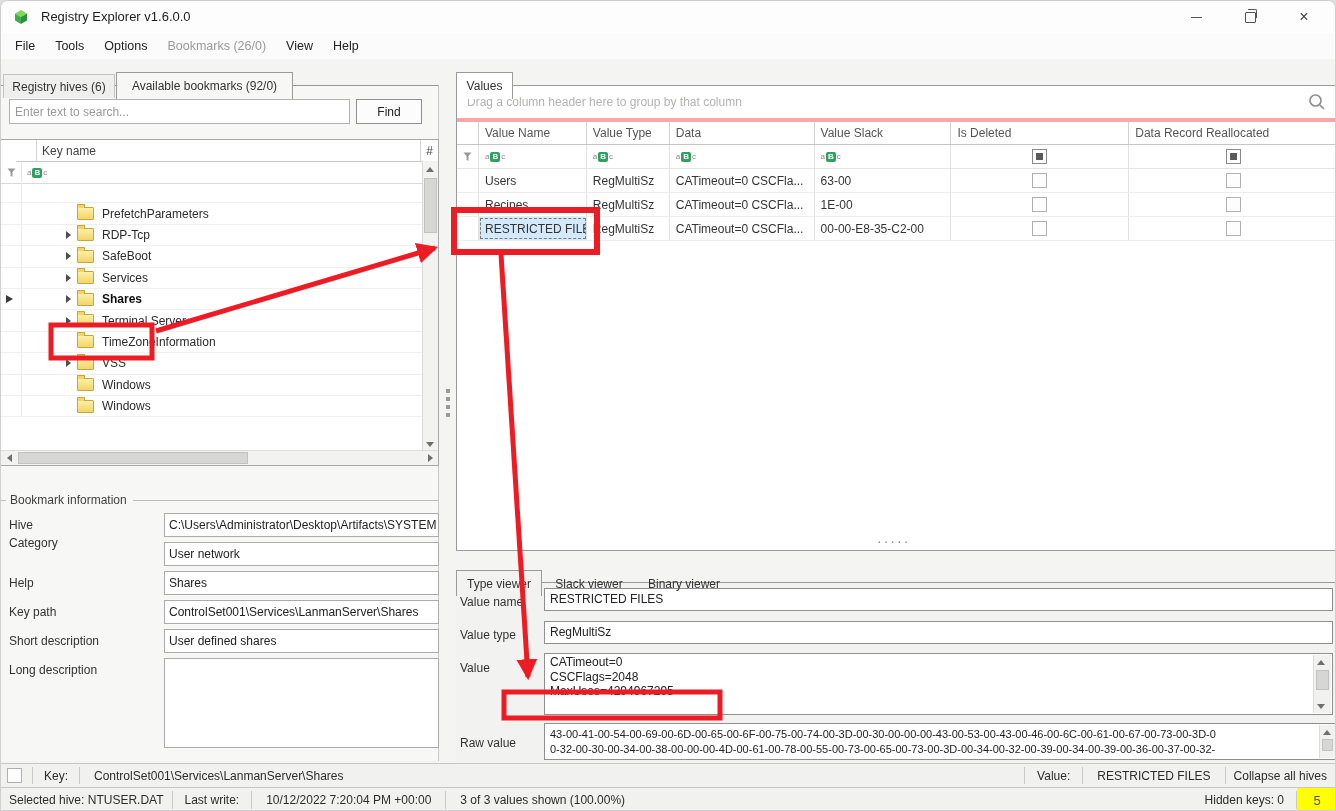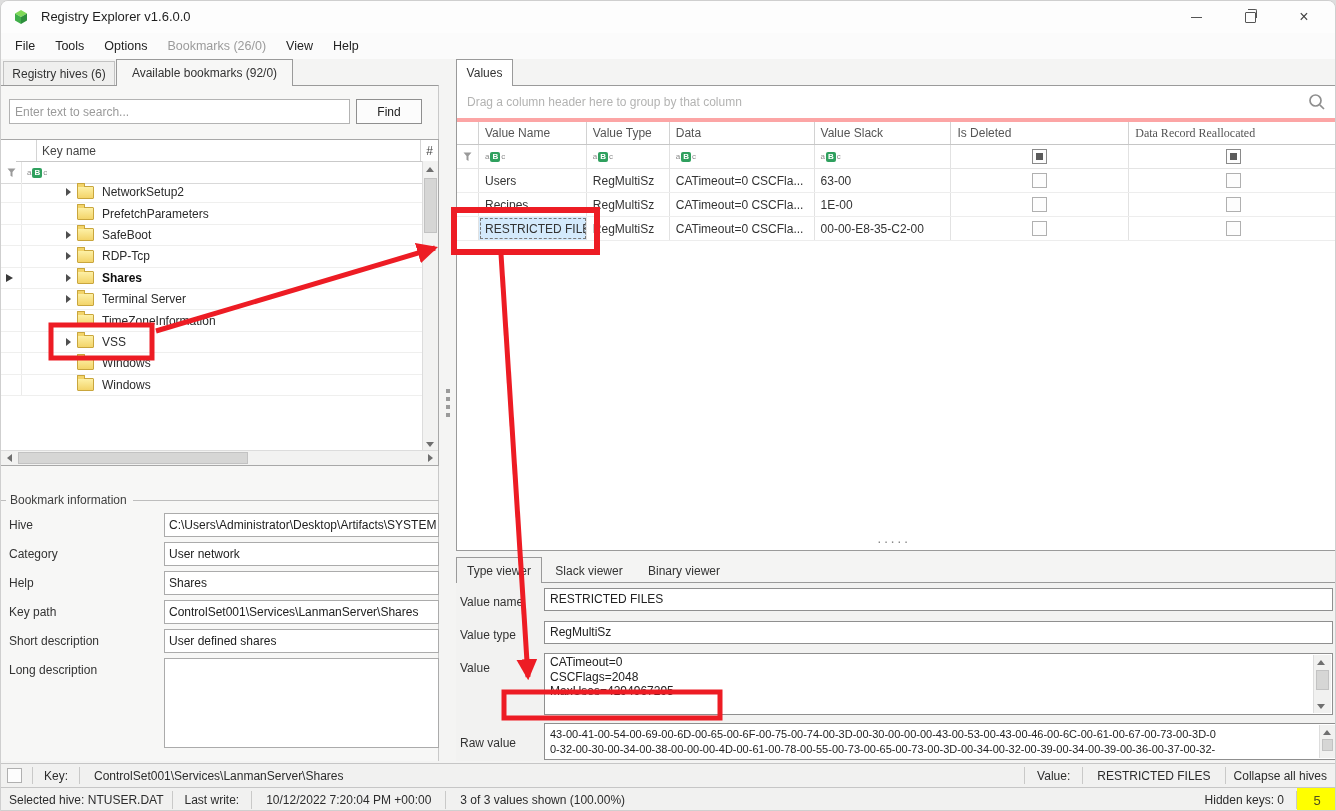--- a/index.html
+++ b/index.html
@@ -16,21 +16,21 @@
   .g-max{width:9px;height:9px;border:1px solid #555;border-radius:1px;position:relative;background:#fdfdfd;}
   .g-max::before{content:"";position:absolute;left:2px;top:-4px;width:8px;height:8px;border:1px solid #555;border-left:none;border-bottom:none;border-radius:0 2px 0 0;}
   .g-close{font-size:16px;color:#444;line-height:16px;}
 
   
   .menubar{position:absolute;left:0;top:32px;width:100%;height:26px;display:flex;align-items:center;padding-left:4px;background:#fbfbfb;}
   .menu-item{padding:0 10px;font-size:12.5px;color:#222;}
   .menu-item.disabled{color:#9b9b9b;}
 
   
-  .tab{position:absolute;box-sizing:border-box;display:flex;align-items:center;justify-content:center;font-size:12px;color:#333;z-index:3;}
+  .tab{position:absolute;box-sizing:border-box;display:flex;align-items:center;justify-content:center;font-size:12px;color:#333;z-index:3;margin-top:13px;}
   .tab.on{border:1px solid #9a9a9a;border-bottom:none;}
   .tab.off{border:1px solid #c2c2c2;border-bottom:none;background:#efefee;}
   .tab.plain{border:none;background:transparent;}
 
   
   .left-body{position:absolute;left:0;top:84px;width:438px;height:676px;background:#f7f7f6;
              border-top:1px solid #9a9a9a;border-right:1px solid #c9c9c9;box-sizing:border-box;}
   .search-input{position:absolute;left:8px;top:98px;width:341px;height:25px;border:1px solid #b3b3b3;background:#fff;
                 padding:0 5px;font:12px "Liberation Sans",sans-serif;color:#333;box-sizing:border-box;}
   .search-input::placeholder{color:#9a9a9a;}
@@ -85,21 +85,21 @@
   .gfilter{height:24px;border-bottom:1px solid #e4e4e4;}
   .gdata{height:24px;border-bottom:1px solid #ededed;}
   .gc{display:flex;align-items:center;padding:0 6px;border-right:1px solid #e2e2e2;box-sizing:border-box;overflow:hidden;white-space:nowrap;}
   .ghead .gc{border-right:1px solid #d2d2d2;color:#555;}
   .c-gut{width:22px;justify-content:center;padding:0;}
   .c-name{width:108px;}
   .c-type{width:83px;}
   .c-data{width:145px;}
   .c-slack{width:137px;}
   .c-del{width:178px;justify-content:center;}
-  .c-real{width:208px;justify-content:center;border-right:none !important;font-family:Liberation Serif, serif;}
+  .c-real{width:208px;justify-content:center;border-right:none !important;}
   .cellsel{background:#d4eafc;outline:1px dashed #7a7a7a;outline-offset:-2px;}
   .cb{width:15px;height:15px;border:1px solid #b0b0b0;background:#fdfdfd;box-sizing:border-box;}
   .cb.ind{border-color:#8a8a8a;display:flex;align-items:center;justify-content:center;}
   .cb.ind::after{content:"";width:7px;height:7px;background:#5a5a5a;}
 
   .abc{display:inline-flex;align-items:center;}
   .abc i{font-style:normal;font-size:8px;color:#8a8a8a;line-height:10px;}
   .abc .a::before{content:"a";}
   .abc .b{background:#2fa05e;color:#fff;padding:0 2px;border-radius:2px;font-weight:bold;margin:0 1px;}
   .abc .b::before{content:"B";}
@@ -188,48 +188,51 @@
         <span class="abc">
             <i class="a"></i>
             <i class="b"></i>
             <i class="c"></i>
           </span>
       </div>
     </div>
     <div class="tree-body">
       <div class="trow">
           <div class="tgut"></div>
+        </div>
+      <div class="trow">
+          <div class="tgut"></div>
+          <div class="tcell">
+            <span class="noexp"></span>
+            <span class="folder"></span>
+            <span class="tlbl">PrefetchParameters</span>
+          </div>
+        </div>
+      <div class="trow">
+          <div class="tgut"></div>
           <div class="tcell">
             <span class="exp"></span>
             <span class="folder"></span>
-            <span class="tlbl">NetworkSetup2</span>
-          </div>
-        </div>
-      <div class="trow">
-          <div class="tgut"></div>
-          <div class="tcell">
-            <span class="noexp"></span>
-            <span class="folder"></span>
-            <span class="tlbl">PrefetchParameters</span>
+            <span class="tlbl">RDP-Tcp</span>
           </div>
         </div>
       <div class="trow">
           <div class="tgut"></div>
           <div class="tcell">
             <span class="exp"></span>
             <span class="folder"></span>
             <span class="tlbl">SafeBoot</span>
           </div>
         </div>
       <div class="trow">
           <div class="tgut"></div>
           <div class="tcell">
             <span class="exp"></span>
             <span class="folder"></span>
-            <span class="tlbl">RDP-Tcp</span>
+            <span class="tlbl">Services</span>
           </div>
         </div>
       <div class="trow current">
           <div class="tgut"></div>
           <div class="tcell">
             <span class="exp"></span>
             <span class="folder"></span>
             <span class="tlbl">Shares</span>
           </div>
         </div>
@@ -293,21 +296,21 @@
         </div>
     </div>
   </div>
 
   <div class="groupbox">
     <div class="gbt">
         <span>Bookmark information</span>
       </div>
     <div class="bf-label" style="top:25px">Hive</div>
     <div class="bf-field" style="top:20px">C:\Users\Administrator\Desktop\Artifacts\SYSTEM</div>
-    <div class="bf-label" style="top:54px">Category</div>
+    <div class="bf-label" style="top:43px">Category</div>
     <div class="bf-field" style="top:49px">User network</div>
     <div class="bf-label" style="top:83px">Help</div>
     <div class="bf-field" style="top:78px">Shares</div>
     <div class="bf-label" style="top:112px">Key path</div>
     <div class="bf-field" style="top:107px">ControlSet001\Services\LanmanServer\Shares</div>
     <div class="bf-label" style="top:141px">Short description</div>
     <div class="bf-field" style="top:136px">User defined shares</div>
     <div class="bf-label" style="top:170px">Long description</div>
     <div class="bf-field bf-area" style="top:165px"></div>
   </div>

